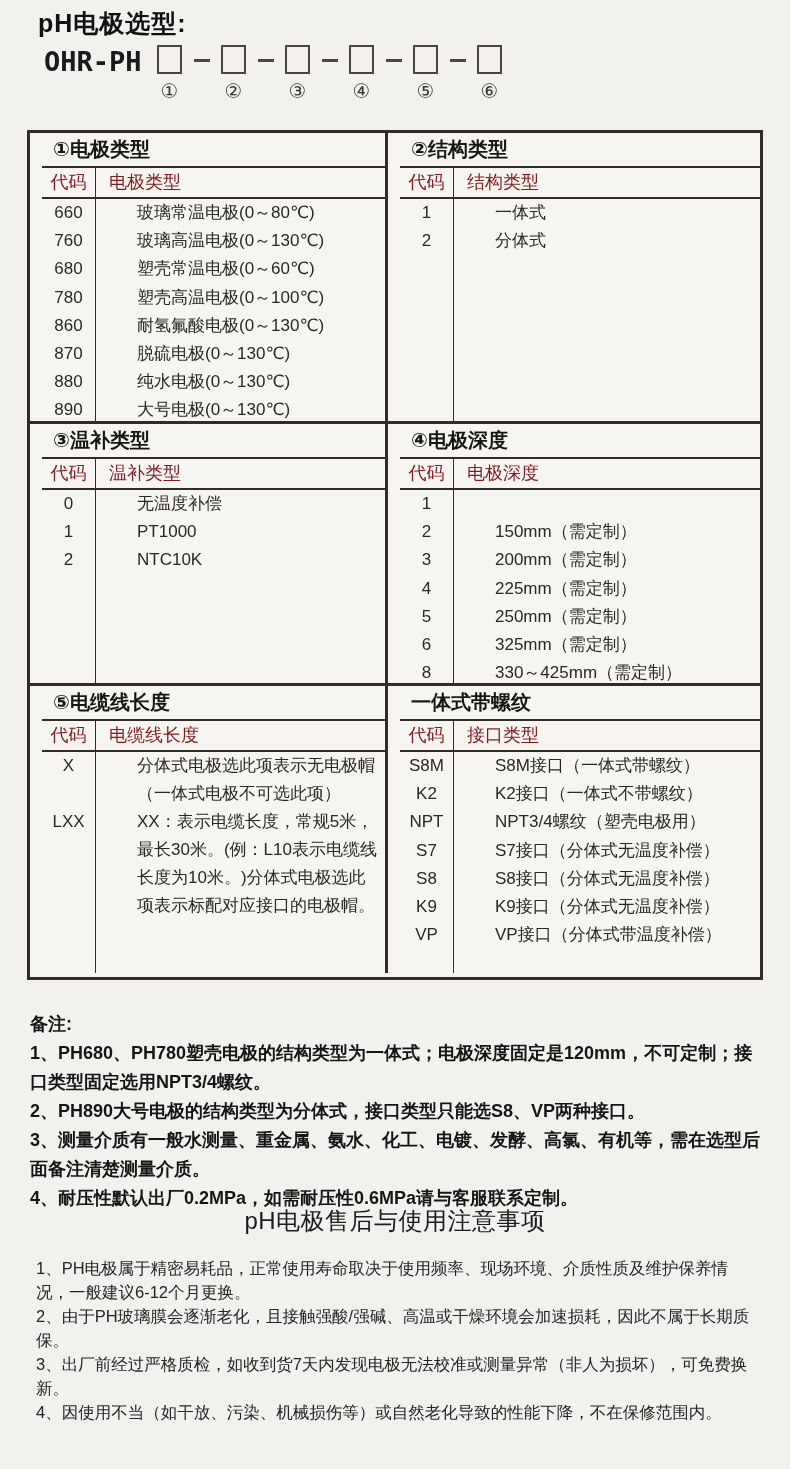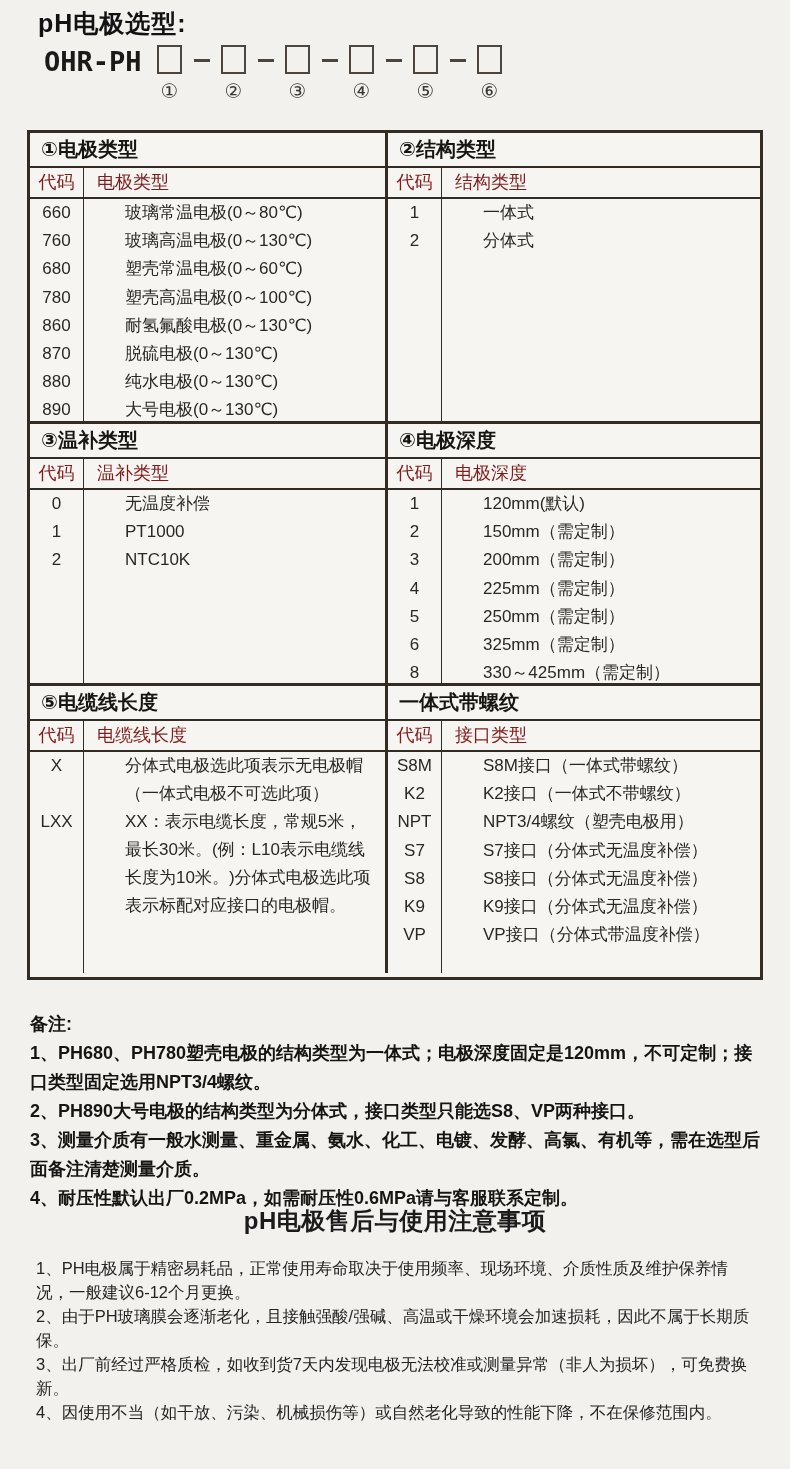--- a/index.html
+++ b/index.html
@@ -23,21 +23,21 @@
   .slot{display:flex;flex-direction:column;align-items:center;width:32px;}
   .mbox{width:25px;height:29px;border:2px solid #4c463f;background:transparent;box-sizing:border-box;}
   .mnum{margin-top:7px;font-size:20px;line-height:20px;color:#3a3733;}
   .dash{width:16px;height:3px;background:#4c463f;margin:14px 8px 0 8px;}
   
   .sel-table{
     position:absolute;left:27px;top:130px;width:736px;height:850px;
     box-sizing:border-box;border:3px solid #322c25;background:#f6f5f2;
     display:grid;grid-template-columns:358px 1fr;grid-template-rows:291px 262px 287px;
   }
-  .sec{display:flex;flex-direction:column;box-sizing:border-box;overflow:hidden;}
+  .sec{display:flex;flex-direction:column;box-sizing:border-box;overflow:hidden;padding-left:12px;}
   .sec.bleft{border-right:3px solid #322c25;}
   .sec.bbot{border-bottom:3px solid #322c25;}
   .sec-title{
     flex:0 0 35px;line-height:33px;padding-left:11px;
     font-size:20px;font-weight:700;color:#181613;
     border-bottom:2px solid #322c25;box-sizing:border-box;
   }
   .sec-head{
     flex:0 0 31px;display:flex;line-height:29px;font-size:18px;color:#7f1d1d;
     border-bottom:2px solid #322c25;box-sizing:border-box;
@@ -52,21 +52,21 @@
   .sec-5 .trow{line-height:28px;}
   .tfill{flex:1 1 auto;}
   
   .notes{
     position:absolute;left:30px;top:1010px;width:734px;
     font-size:18px;font-weight:700;line-height:29px;color:#171513;
   }
   
   .aftersale-title{
     position:absolute;left:0;top:1205px;width:790px;text-align:center;
-    font-size:24px;font-weight:700;color:#1b1b1b;letter-spacing:0.5px;
+    font-size:24px;font-weight:400;color:#1b1b1b;letter-spacing:0.5px;
   }
   .aftersale{
     position:absolute;left:36px;top:1256px;width:722px;
     font-size:16.5px;font-weight:400;line-height:24px;color:#242424;
   }
 </style>
 </head>
 <body>
 
 <div class="page-title">pH电极选型:</div>
@@ -204,21 +204,20 @@
 
   <div class="sec bbot sec-4">
     <div class="sec-title">④电极深度</div>
     <div class="sec-head">
       <div class="tcode">代码</div>
       <div class="tval">电极深度</div>
     </div>
     <div class="sec-body">
         <div class="trow">
           <div class="tcode">1</div>
-          <div class="tval">120mm(默认)</div>
         </div>
         <div class="trow">
           <div class="tcode">2</div>
           <div class="tval">150mm（需定制）</div>
         </div>
         <div class="trow">
           <div class="tcode">3</div>
           <div class="tval">200mm（需定制）</div>
         </div>
         <div class="trow">

